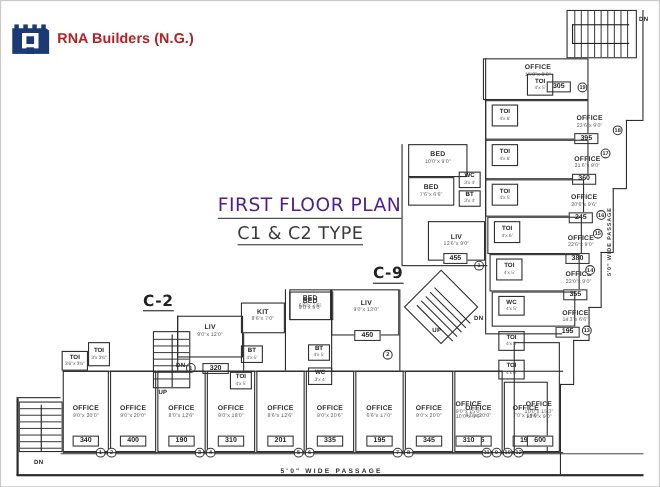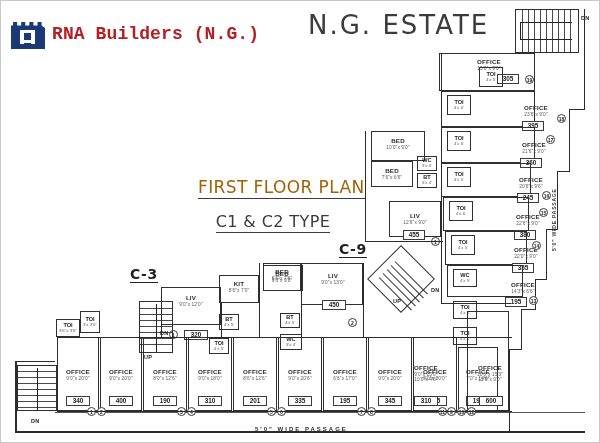--- a/index.html
+++ b/index.html
@@ -28,39 +28,39 @@
   .logo-mark .win{
     position:absolute;left:9px;top:11px;width:15px;height:14px;background:#ffffff;
   }
   .logo-mark .win:after{
     content:"";position:absolute;left:4px;top:3px;width:7px;height:7px;background:#1b3a75;
   }
   .logo-mark .doorcut{
     position:absolute;left:13px;bottom:0;width:7px;height:6px;background:#1b3a75;
   }
   #company-name{
-    color:#b52025;font-size:18px;font-weight:bold;letter-spacing:.1px;white-space:nowrap;font-family:Liberation Mono, monospace;
+    color:#b52025;font-size:13px;font-weight:bold;letter-spacing:.1px;white-space:nowrap;
   }
   #estate-title{
     position:absolute;left:307px;top:9px;
     font-family:"DejaVu Sans", sans-serif;
     font-size:26px;letter-spacing:2px;color:#3b3b3b;white-space:nowrap;
   }
   
   #plan-title{
     position:absolute;left:197px;top:176px;text-align:center;width:150px;
     font-family:"DejaVu Sans", sans-serif;
   }
   #plan-title .l1{
-    font-size:17px;letter-spacing:.4px;color:#a16207;border-bottom:1.4px solid #3a3a3a;
+    font-size:17px;letter-spacing:.4px;color:#4c1d95;border-bottom:1.4px solid #3a3a3a;
     display:inline-block;padding-bottom:1px;white-space:nowrap;
   }
   #plan-title .l2{
     font-size:16px;letter-spacing:.4px;color:#3a3a3a;border-bottom:1.4px solid #3a3a3a;
-    display:inline-block;padding-bottom:1px;margin-top:13px;white-space:nowrap;
+    display:inline-block;padding-bottom:1px;margin-top:3px;white-space:nowrap;
   }
   .type-tag{
     position:absolute;font-family:"DejaVu Sans", sans-serif;font-size:14px;font-weight:bold;
     color:#222;border-bottom:1.6px solid #222;padding-bottom:0px;letter-spacing:.5px;
   }
   
   #watermark{
     position:absolute;left:56px;top:196px;
     font-family:"DejaVu Sans", sans-serif;
     font-size:54px;letter-spacing:7px;color:#efefef;font-weight:500;
@@ -116,21 +116,20 @@
 <div id="page">
 
   <div id="logo-block">
     <div class="logo-mark">
       <div class="win"></div>
         <div class="doorcut"></div>
     </div>
     <div id="company-name">RNA Builders (N.G.)</div>
   </div>
 
-  <div id="estate-title">N.G. ESTATE</div>
 
 
   <div id="plan-title">
     <div class="l1">FIRST FLOOR PLAN</div><br>
     <div class="l2">C1 &amp; C2 TYPE</div>
   </div>
 
   <div class="wall" style="left:14px;top:430px;width:570px;height:1.6px;"></div>
   <div class="wall" style="left:14px;top:361px;width:1.6px;height:70px;"></div>
   <div class="wall" style="left:14px;top:360px;width:40px;height:1.4px;"></div>
@@ -344,21 +343,21 @@
 
   <div class="room" style="left:376px;top:254px;width:48px;height:48px;transform:rotate(45deg);transform-origin:center;"></div>
   <div class="diag" style="left:378px;top:276px;width:46px;height:1px;transform:rotate(45deg);"></div>
   <div class="diag" style="left:382px;top:272px;width:46px;height:1px;transform:rotate(45deg);"></div>
   <div class="diag" style="left:386px;top:268px;width:46px;height:1px;transform:rotate(45deg);"></div>
   <div class="diag" style="left:390px;top:264px;width:46px;height:1px;transform:rotate(45deg);"></div>
   <div class="diag" style="left:394px;top:260px;width:46px;height:1px;transform:rotate(45deg);"></div>
   <div class="stairtext" style="left:392px;top:297px;">UP</div>
   <div class="stairtext" style="left:430px;top:286px;">DN</div>
 
-  <div class="type-tag" style="left:129px;top:265px;">C-3</div>
+  <div class="type-tag" style="left:129px;top:265px;">C-2</div>
 
   <div class="room" style="left:160px;top:286px;width:60px;height:38px;"></div>
   <div class="lbl" style="left:190px;top:294px;width:60px;margin-left:-30px;">
     <span class="nm">LIV</span>
     <span class="dim">9'0"x 12'0"</span>
   </div>
   <div class="areabox" style="left:183px;top:329px;width:24px;">320</div>
   <div class="circnum" style="left:168px;top:329px;">1</div>
 
   <div class="room" style="left:218px;top:274px;width:40px;height:28px;"></div>

